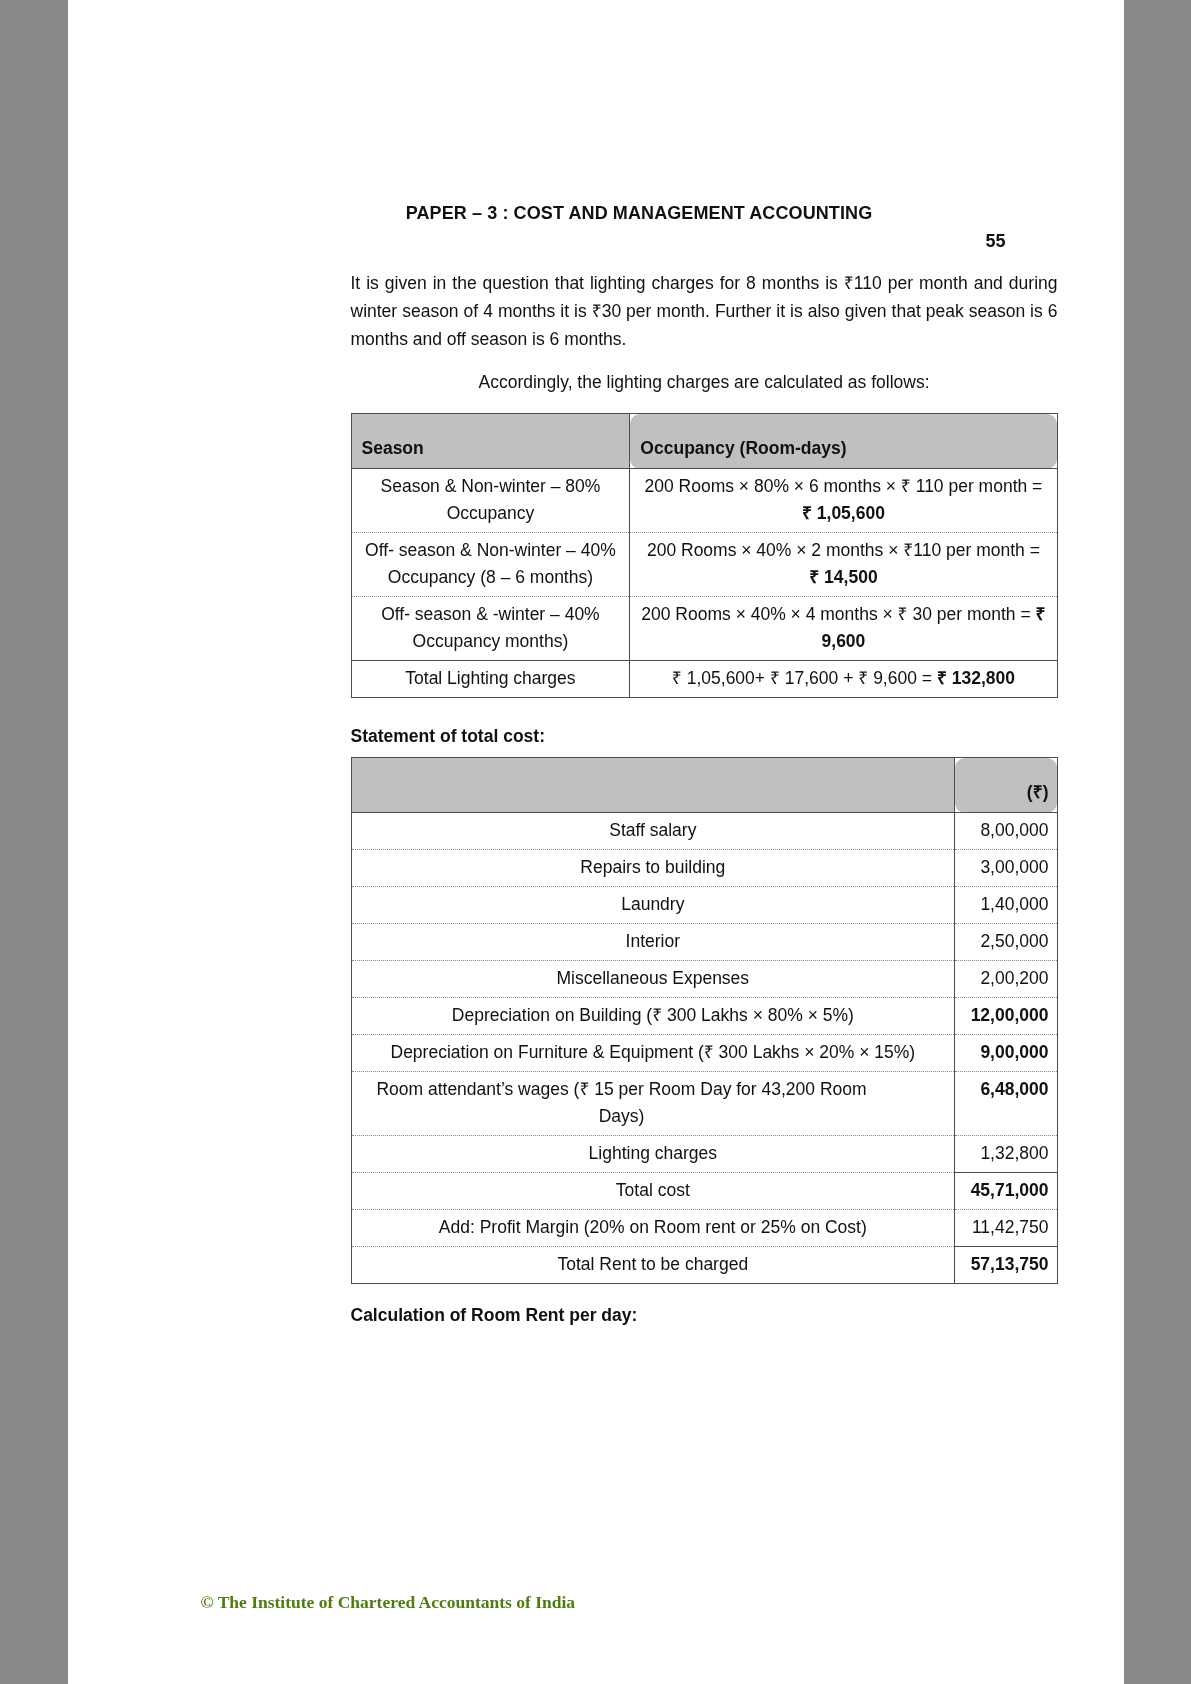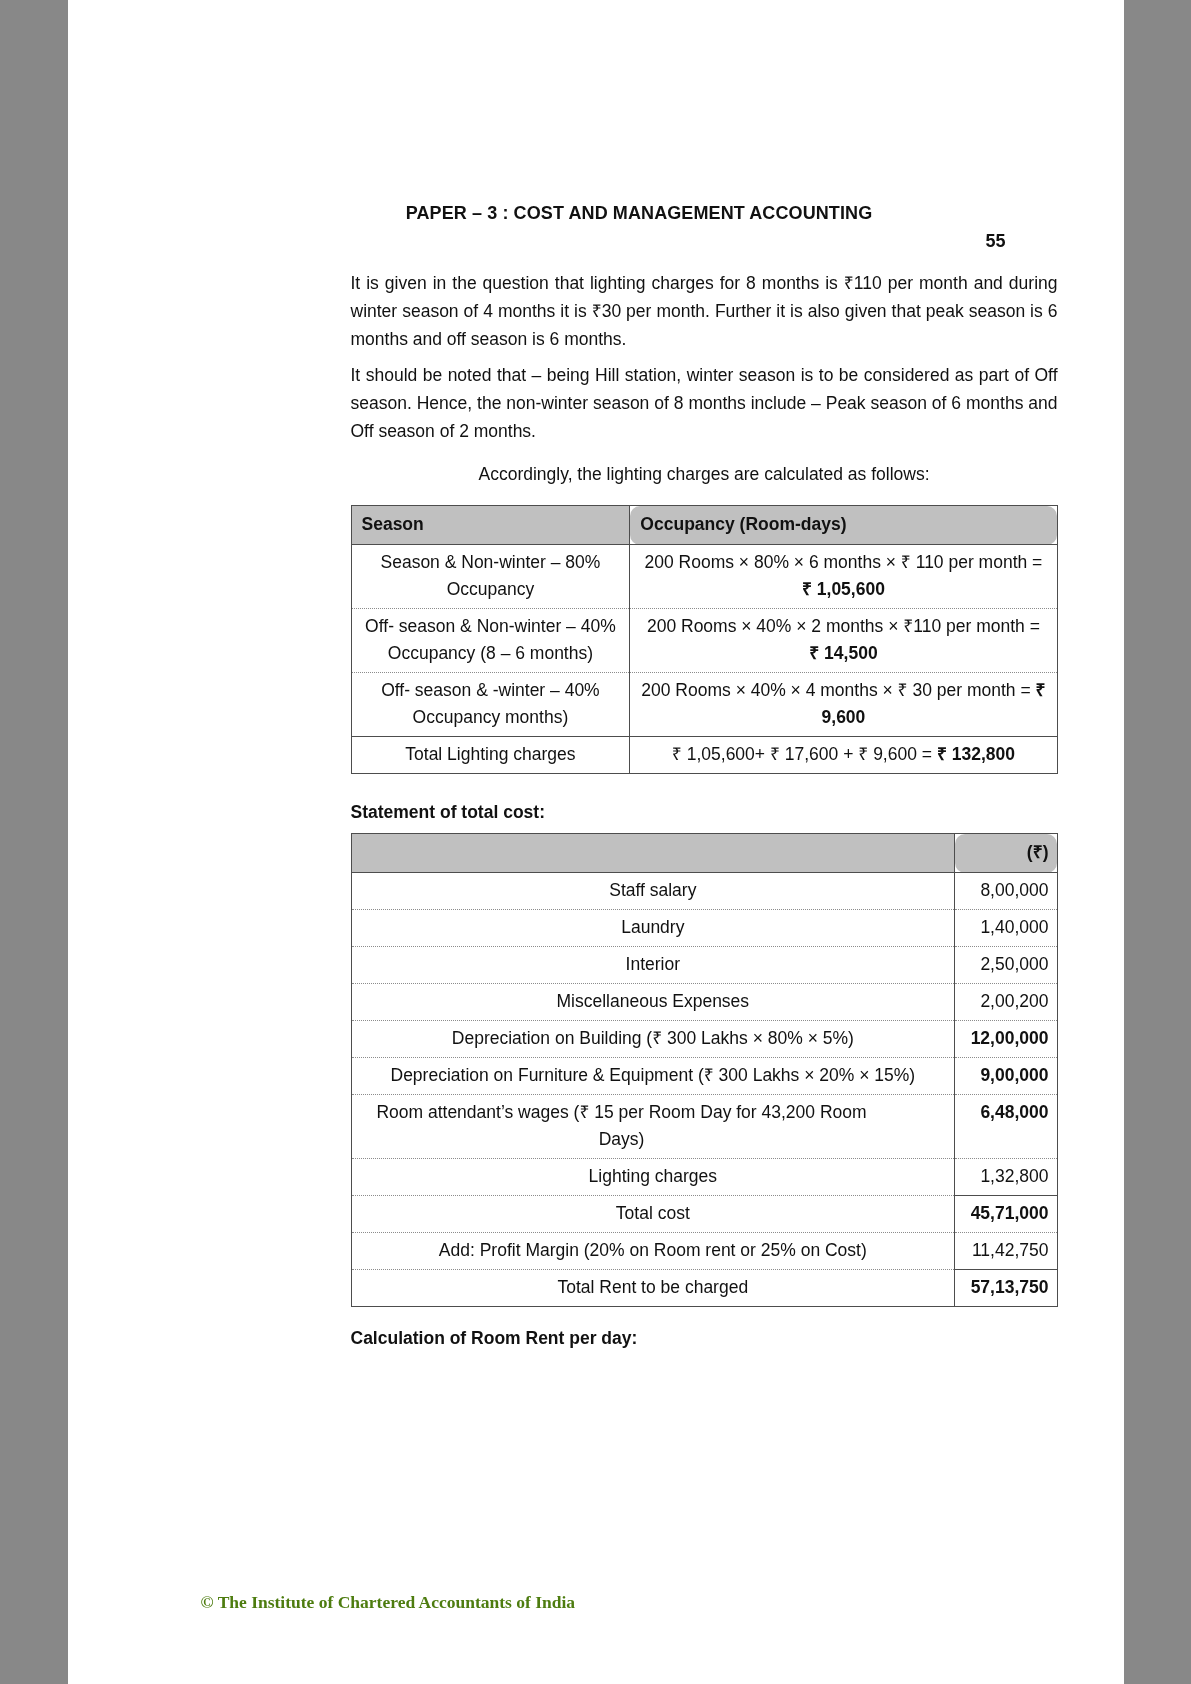--- a/index.html
+++ b/index.html
@@ -52,21 +52,21 @@
   th, td {
     vertical-align:top;
     text-align:left;
     padding:4px 10px 5px 10px;
     line-height:27px;
   }
   th {
     background:#c0c0c0;
     font-weight:bold;
     border-bottom:1px solid #4d4d4d;
-    padding-top:5px; padding-bottom:6px;
+    padding-top:21px; padding-bottom:6px;
   }
   table { border:1.5px solid #4d4d4d; }
   td { border-top:1px dotted #8c8c8c;text-align:center; }
   tbody tr:first-child td { border-top:1px solid #4d4d4d; }
   .col-rule { border-left:1px solid #4d4d4d;border-radius:10px; }
   tr.total-row td { border-top:1px solid #4d4d4d; }
   td.toprule { border-top:1px solid #4d4d4d; }
   .amt-bold, .bold { font-weight:bold; }
   .t2 td.amount, .t2 th.amount { text-align:right; white-space:nowrap; padding-right:8px; }
   .wrap-narrow { display:block; max-width:520px; }
@@ -92,21 +92,20 @@
 
 <div class="page">
   <div class="content">
 
     <div class="doc-header">
       <div class="doc-title">PAPER – 3 : COST AND MANAGEMENT ACCOUNTING</div>
       <div class="page-num">55</div>
     </div>
 
     <p class="para p1">It is given in the question that lighting charges for 8 months is ₹110 per month and during winter season of 4 months it is ₹30 per month. Further it is also given that peak season is 6 months and off season is 6 months.</p>
-    <p class="para p2">It should be noted that – being Hill station, winter season is to be considered as part of Off season. Hence, the non-winter season of 8 months include – Peak season of 6 months and Off season of 2 months.</p>
     <p class="para p3">Accordingly, the lighting charges are calculated as follows:</p>
 
     <table class="t1">
       <colgroup>
           <col style="width:39.5%">
           <col style="width:60.5%">
         </colgroup>
       <thead>
         <tr>
           <th>Season</th>
@@ -145,20 +144,24 @@
           <th></th>
           <th class="col-rule amount">(₹)</th>
         </tr>
       </thead>
       <tbody>
         <tr>
           <td>Staff salary</td>
           <td class="col-rule amount">8,00,000</td>
         </tr>
         <tr>
+          <td>Repairs to building</td>
+          <td class="col-rule amount">3,00,000</td>
+        </tr>
+        <tr>
           <td>Laundry</td>
           <td class="col-rule amount">1,40,000</td>
         </tr>
         <tr>
           <td>Interior</td>
           <td class="col-rule amount">2,50,000</td>
         </tr>
         <tr>
           <td>Miscellaneous Expenses</td>
           <td class="col-rule amount">2,00,200</td>

